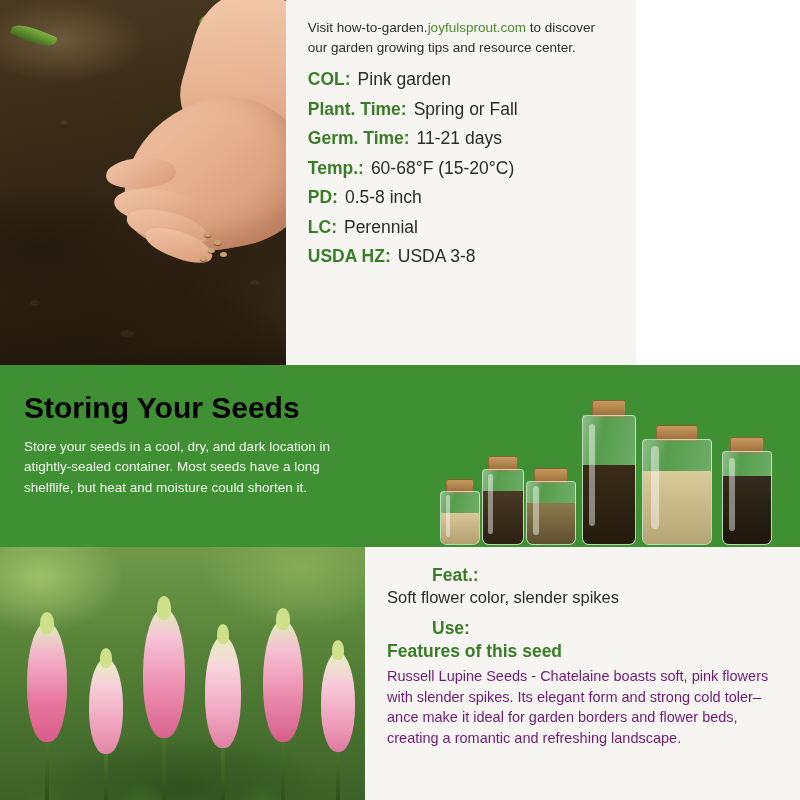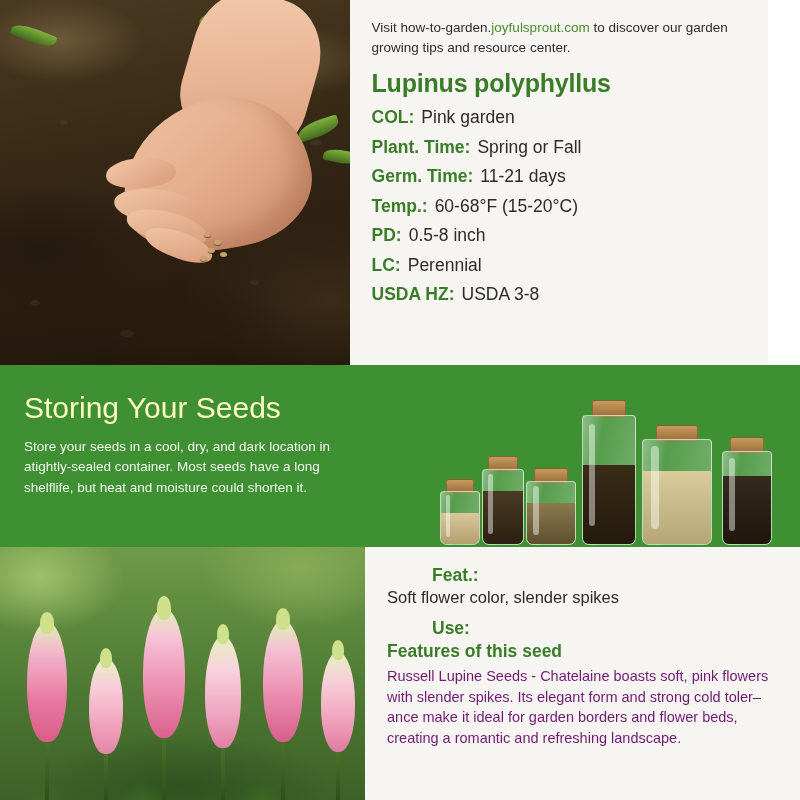--- a/index.html
+++ b/index.html
@@ -5,21 +5,21 @@
   * { box-sizing: border-box; margin: 0; padding: 0; }
   html, body {
     width: 800px; height: 800px;
     font-family: "Liberation Sans", sans-serif;
     background: #ffffff;
     overflow: hidden;
   }
   .page { position: relative; width: 800px; height: 800px; }
 
   
-  .top { display: flex; width: 768px; height: 365px; }
+  .top { display: flex; width: 636px; height: 365px; }
   .photo-seed {
     position: relative;
     width: 365px; height: 365px;
     overflow: hidden;
     background: #3d2a18;
   }
   
   .soil {
     position: absolute; inset: 0;
     background:
@@ -100,21 +100,21 @@
 
   
   .band {
     position: relative;
     width: 800px; height: 182px;
     background: #3e9033;
     display: flex;
   }
   .band-text { width: 430px; padding: 26px 24px 0 24px; }
   .band-title {
-    color: #fef9c3; font-size: 30px; font-weight: normal;
+    color: #000000; font-size: 30px; font-weight: bold;
     margin-bottom: 12px;
   }
   .band-body {
     color: #f2f7ee; font-size: 13.5px; line-height: 1.5;
     max-width: 345px;
   }
   .jars { position: relative; width: 370px; height: 182px; }
   .jar { position: absolute; bottom: 2px; }
   .jar-body {
     position: absolute; bottom: 0; left: 0;
@@ -227,21 +227,20 @@
         <div class="seed-dot" style="left:128px;top:212px;"></div>
         <div class="seed-dot" style="left:108px;top:216px;"></div>
       </div>
     </div>
 
     <div class="info">
       <div class="visit">
         <span>Visit how-to-garden.</span><span class="link">joyfulsprout.com</span><span> to discover our garden growing tips and resource center.</span>
       </div>
 
-      <div class="species">Lupinus polyphyllus</div>
 
       <div class="spec-row">
         <span class="spec-key">COL:</span>
         <span class="spec-val">Pink garden</span>
       </div>
       <div class="spec-row">
         <span class="spec-key">Plant. Time:</span>
         <span class="spec-val">Spring or Fall</span>
       </div>
       <div class="spec-row">

